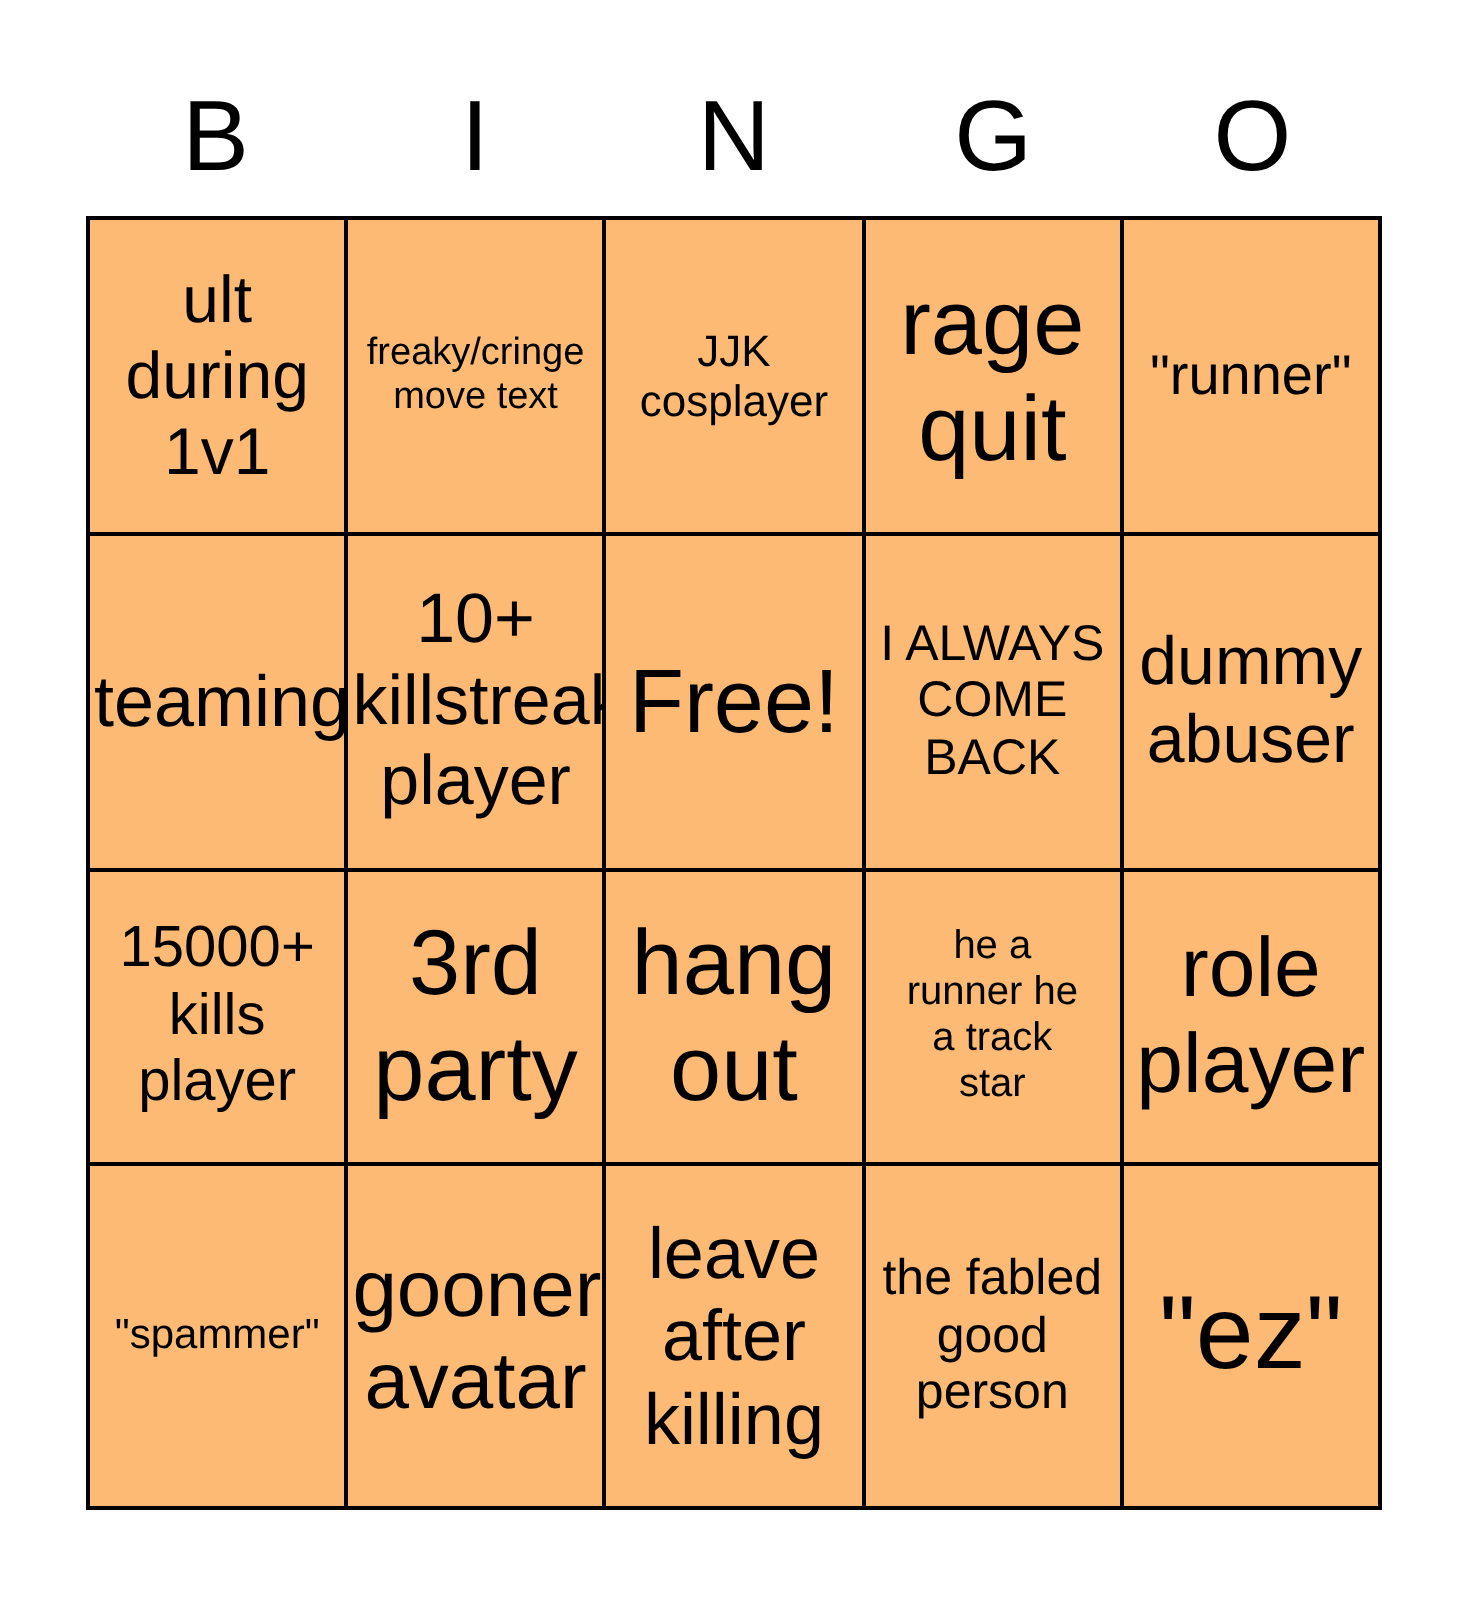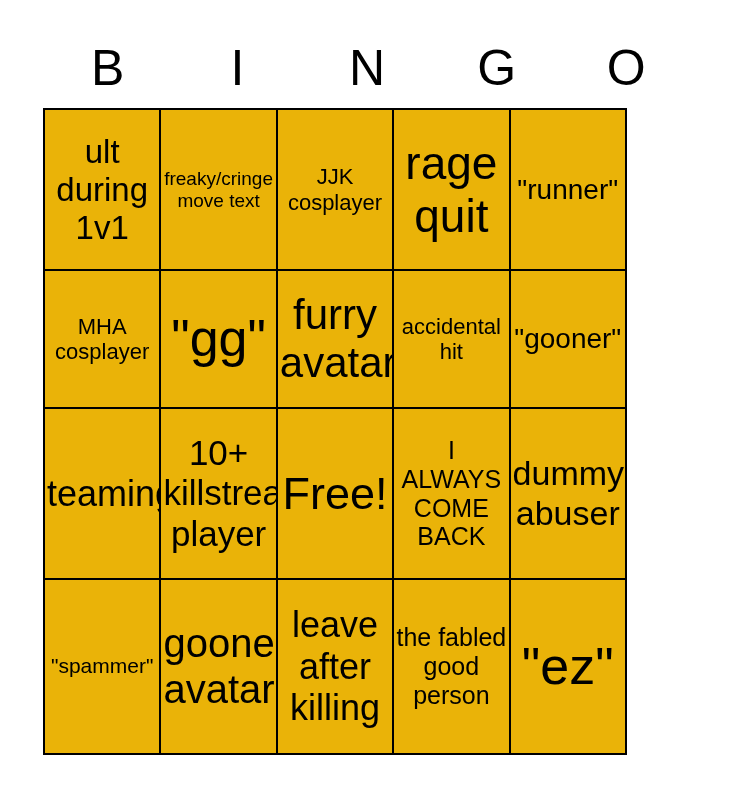--- a/index.html
+++ b/index.html
@@ -21,24 +21,24 @@
     flex:1;
     text-align:center;
     font-size:50px;
     line-height:68px;
     font-weight:400;
     color:#000000;
   }
   table.bingo-grid{
     position:absolute;
     left:43px; top:108px;
-    width:584px; height:647px;
+    width:648px; height:647px;
     border-collapse:collapse;
     table-layout:fixed;
-    background:#eab308;
+    background:#fdba74;
   }
   table.bingo-grid td{
     border:2px solid #000000;
     text-align:center;
     vertical-align:middle;
     padding:2px;
     white-space:pre-line;
     line-height:1.15;
     overflow:hidden;
     color:#000000;
@@ -80,40 +80,45 @@
 1v1</td>
     <td class="fs19">freaky/cringe
 move text</td>
     <td class="fs22">JJK
 cosplayer</td>
     <td class="fs46">rage
 quit</td>
     <td class="fs28">"runner"</td>
   </tr>
   <tr>
-    <td class="fs22">MHA
-cosplayer</td>
-    <td class="fs52">"gg"</td>
-    <td class="fs42">furry
-avatar</td>
-    <td class="fs22">accidental
-hit</td>
-    <td class="fs28">"gooner"</td>
-  </tr>
-  <tr>
     <td class="fs30">teaming</td>
     <td class="fs27">10+
 killstreak
 player</td>
     <td class="fs45">Free!</td>
     <td class="fs23">I ALWAYS
 COME
 BACK</td>
     <td class="fs34">dummy
 abuser</td>
+  </tr>
+  <tr>
+    <td class="fs29">15000+
+kills
+player</td>
+    <td class="fs46">3rd
+party</td>
+    <td class="fs46">hang
+out</td>
+    <td class="fs20">he a
+runner he
+a track
+star</td>
+    <td class="fs42">role
+player</td>
   </tr>
   <tr>
     <td class="fs21">"spammer"</td>
     <td class="fs36">gooner
 avatar</td>
     <td class="fs30">leave
 after
 killing</td>
     <td class="fs23">the fabled
 good

